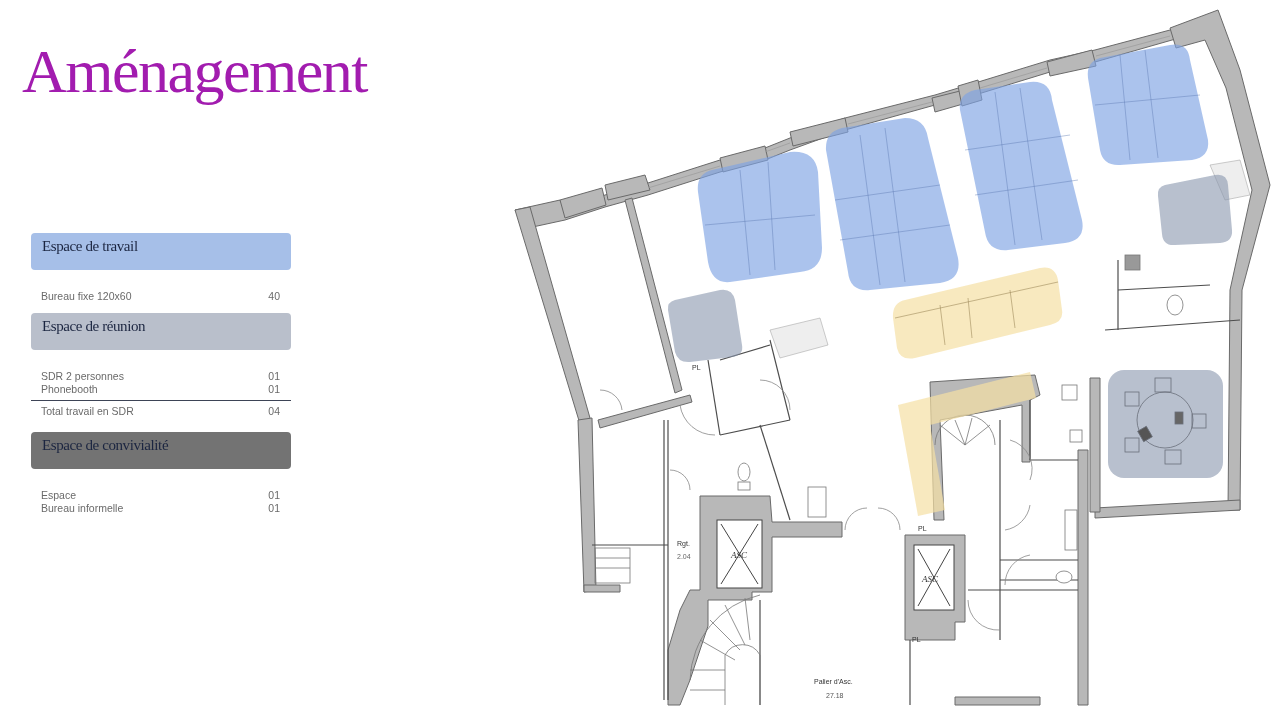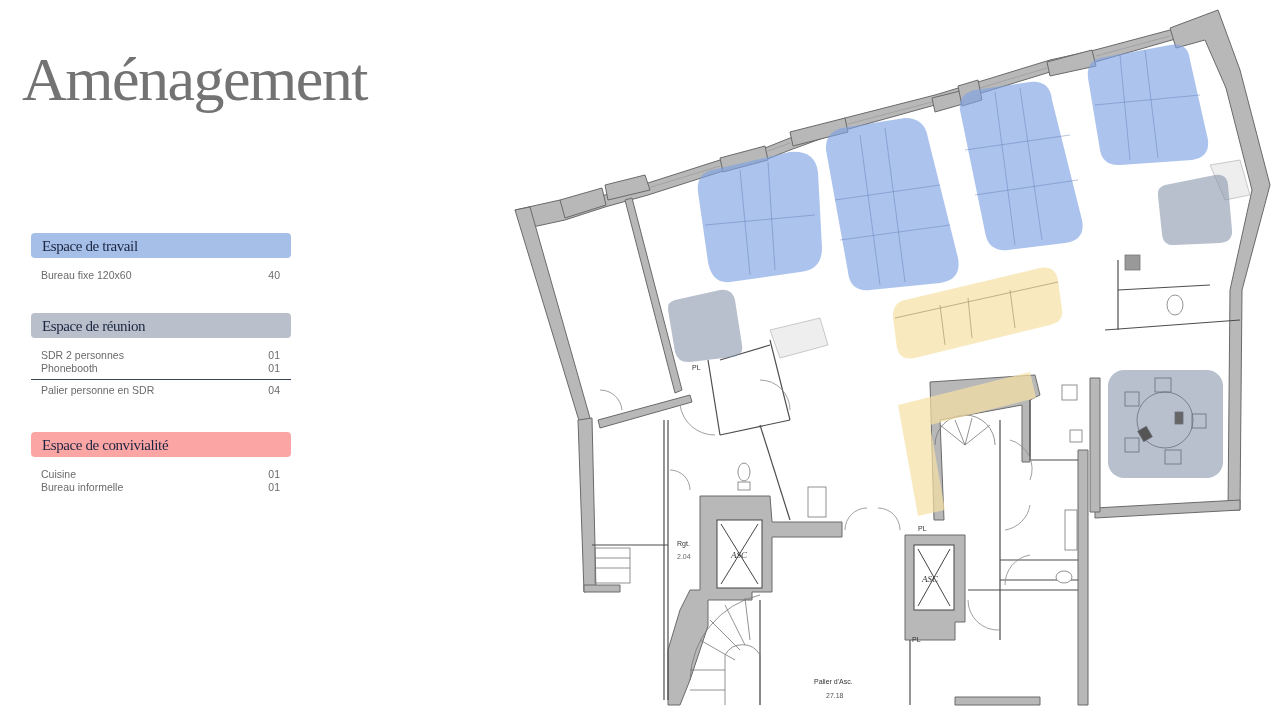--- a/index.html
+++ b/index.html
@@ -1,21 +1,21 @@
 <!DOCTYPE html>
 <html><head>
 <meta charset="utf-8">
 <style>
   html, body { margin:0; padding:0; }
   body { width:1280px; height:710px; background:#ffffff; position:relative; overflow:hidden; font-family:"Liberation Sans", sans-serif; }
-  .title { position:absolute; left:22px; top:48px; font-family:"Liberation Serif", "DejaVu Serif", serif; font-size:62px; color:#737373; letter-spacing:-1.5px; line-height:1; }
+  .title { position:absolute; left:22px; top:40px; font-family:"Liberation Serif", "DejaVu Serif", serif; font-size:62px; color:#a21caf; letter-spacing:-1.5px; line-height:1; }
   .legend { position:absolute; left:31px; width:260px; }
-  .legend .hdr { height:25px; border-radius:4px; padding-left:11px; box-sizing:border-box; font-family:"Liberation Serif", "DejaVu Serif", serif; font-size:15px; color:#1b2540; line-height:27px; letter-spacing:-0.4px; }
+  .legend .hdr { height:37px; border-radius:4px; padding-left:11px; box-sizing:border-box; font-family:"Liberation Serif", "DejaVu Serif", serif; font-size:15px; color:#1b2540; line-height:27px; letter-spacing:-0.4px; }
   .legend .row { display:flex; justify-content:space-between; font-size:10.5px; color:#6a6a6a; line-height:13px; padding:0 11px 0 10px; }
-  .legend .rows { margin-top:11px;text-align:center; }
+  .legend .rows { margin-top:20px;text-align:center; }
   .legend .divider { height:1px; background:#3d4456; margin:4px 0 4px 0; }
   .g-travail { top:233px; }
   .g-reunion { top:313px; }
   .g-conv { top:432px; }
   .plan { position:absolute; left:500px; top:0; }
 </style>
 </head>
 <body>
 
 <div class="title">Aménagement</div>
@@ -36,31 +36,31 @@
     <div class="row">
       <span>SDR 2 personnes</span>
       <span>01</span>
     </div>
     <div class="row">
       <span>Phonebooth</span>
       <span>01</span>
     </div>
     <div class="divider"></div>
     <div class="row">
-      <span>Palier personne en SDR</span>
+      <span>Total travail en SDR</span>
       <span>04</span>
     </div>
   </div>
 </div>
 
 <div class="legend g-conv">
-  <div class="hdr" style="background:#fca5a5;">Espace de convivialité</div>
+  <div class="hdr" style="background:#737373;">Espace de convivialité</div>
   <div class="rows">
     <div class="row">
-      <span>Cuisine</span>
+      <span>Espace</span>
       <span>01</span>
     </div>
     <div class="row">
       <span>Bureau informelle</span>
       <span>01</span>
     </div>
   </div>
 </div>
 
 <svg class="plan" width="780" height="710" viewBox="500 0 780 710" xmlns="http://www.w3.org/2000/svg">

